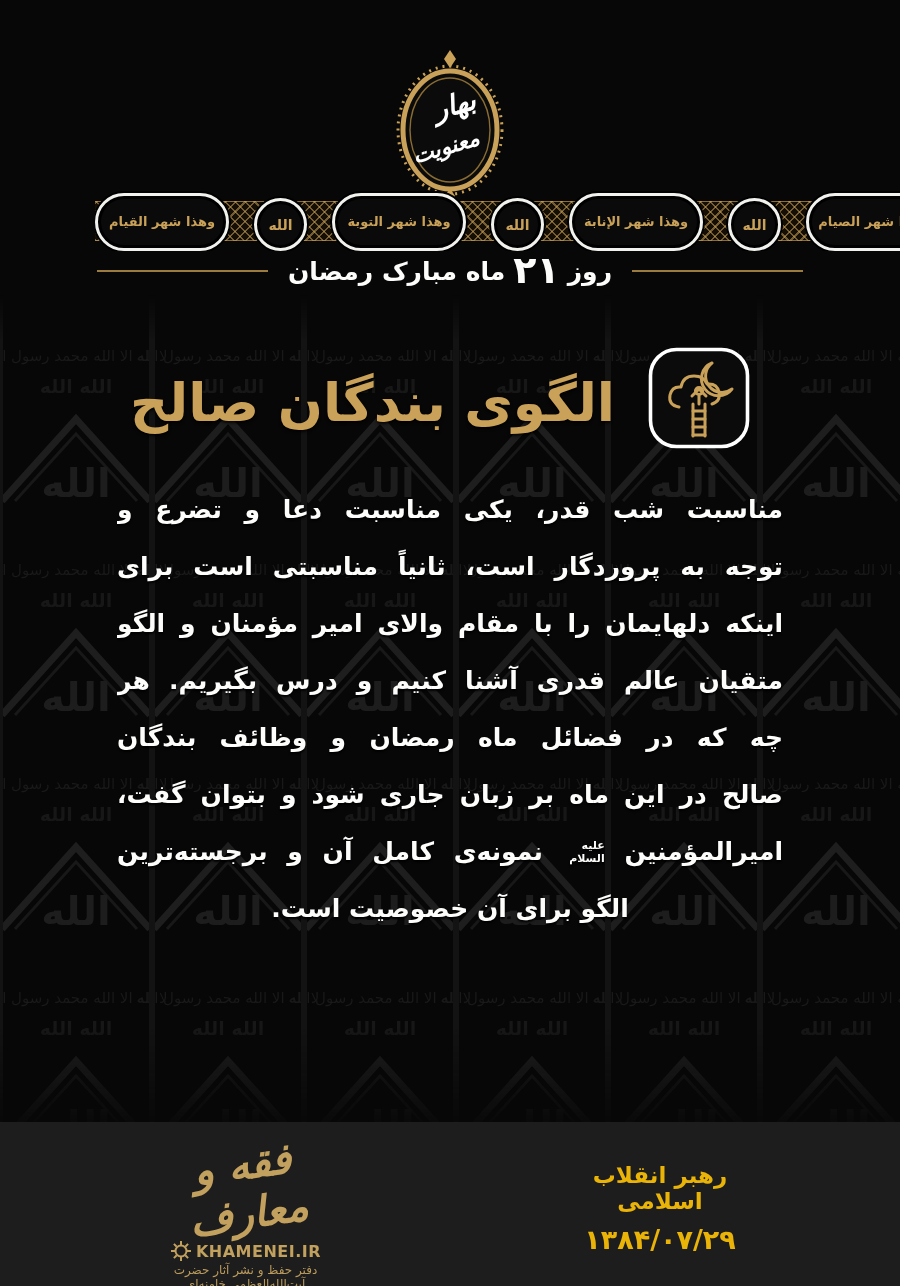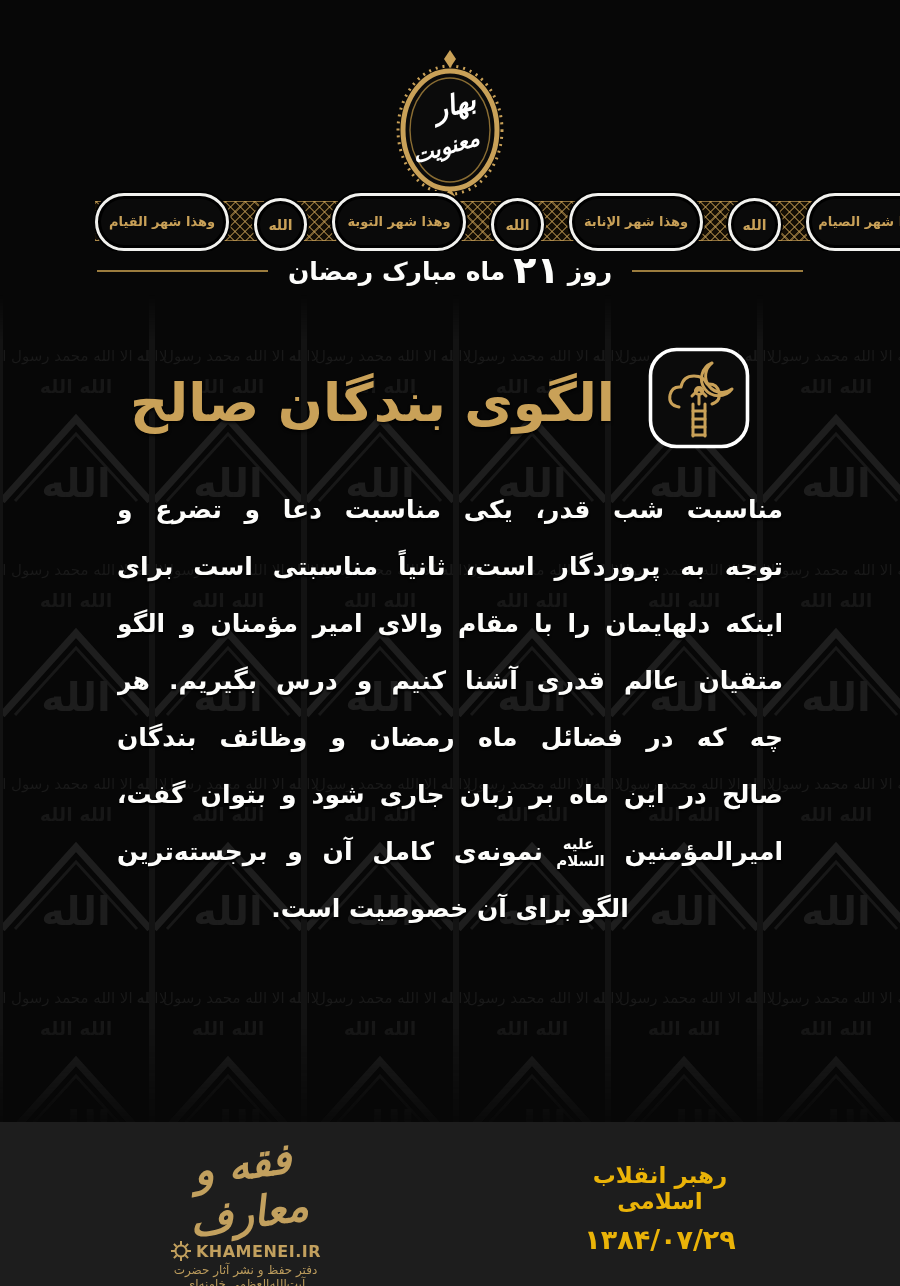--- a/index.html
+++ b/index.html
@@ -53,22 +53,22 @@
   .cat-icon{top:347px;left:648px;}
   
   .paragraph{top:481px;left:117px;width:666px;direction:rtl;color:#fdfdfb;font-weight:bold;}
   .line{
     height:57px;line-height:57px;font-size:25px;white-space:normal;overflow:hidden;
     text-align:justify;text-align-last:justify;
     text-shadow:0 2px 2px rgba(0,0,0,.9);
   }
   .line.center{text-align:left;text-align-last:center;}
   .honorific{
-    display:inline-block;width:42px;font-size:15px;line-height:1.15;
-    text-align:left;vertical-align:middle;white-space:normal;font-weight:bold;
+    display:inline-block;width:42px;font-size:11px;line-height:1.15;
+    text-align:right;vertical-align:middle;white-space:normal;font-weight:bold;
   }
   
   .footer-bar{position:absolute;left:0;right:0;top:1122px;height:164px;background:#1d1d1d;z-index:1;}
   .f-left{position:absolute;left:138px;top:18px;width:215px;text-align:center;color:#c2a05e;}
   .f-calligraphy{font-size:42px;font-weight:bold;font-style:italic;transform:rotate(-8deg);direction:rtl;}
   .f-siterow{display:flex;align-items:center;justify-content:center;gap:4px;margin-top:2px;}
   .f-site{font-size:16px;font-weight:bold;letter-spacing:.5px;}
   .f-tagline{font-size:12px;color:#bb9b5c;margin-top:1px;direction:rtl;}
   .f-right{position:absolute;right:140px;top:40px;width:200px;text-align:center;color:#eab308;direction:rtl;}
   .f-role{font-size:23px;font-weight:bold;}

